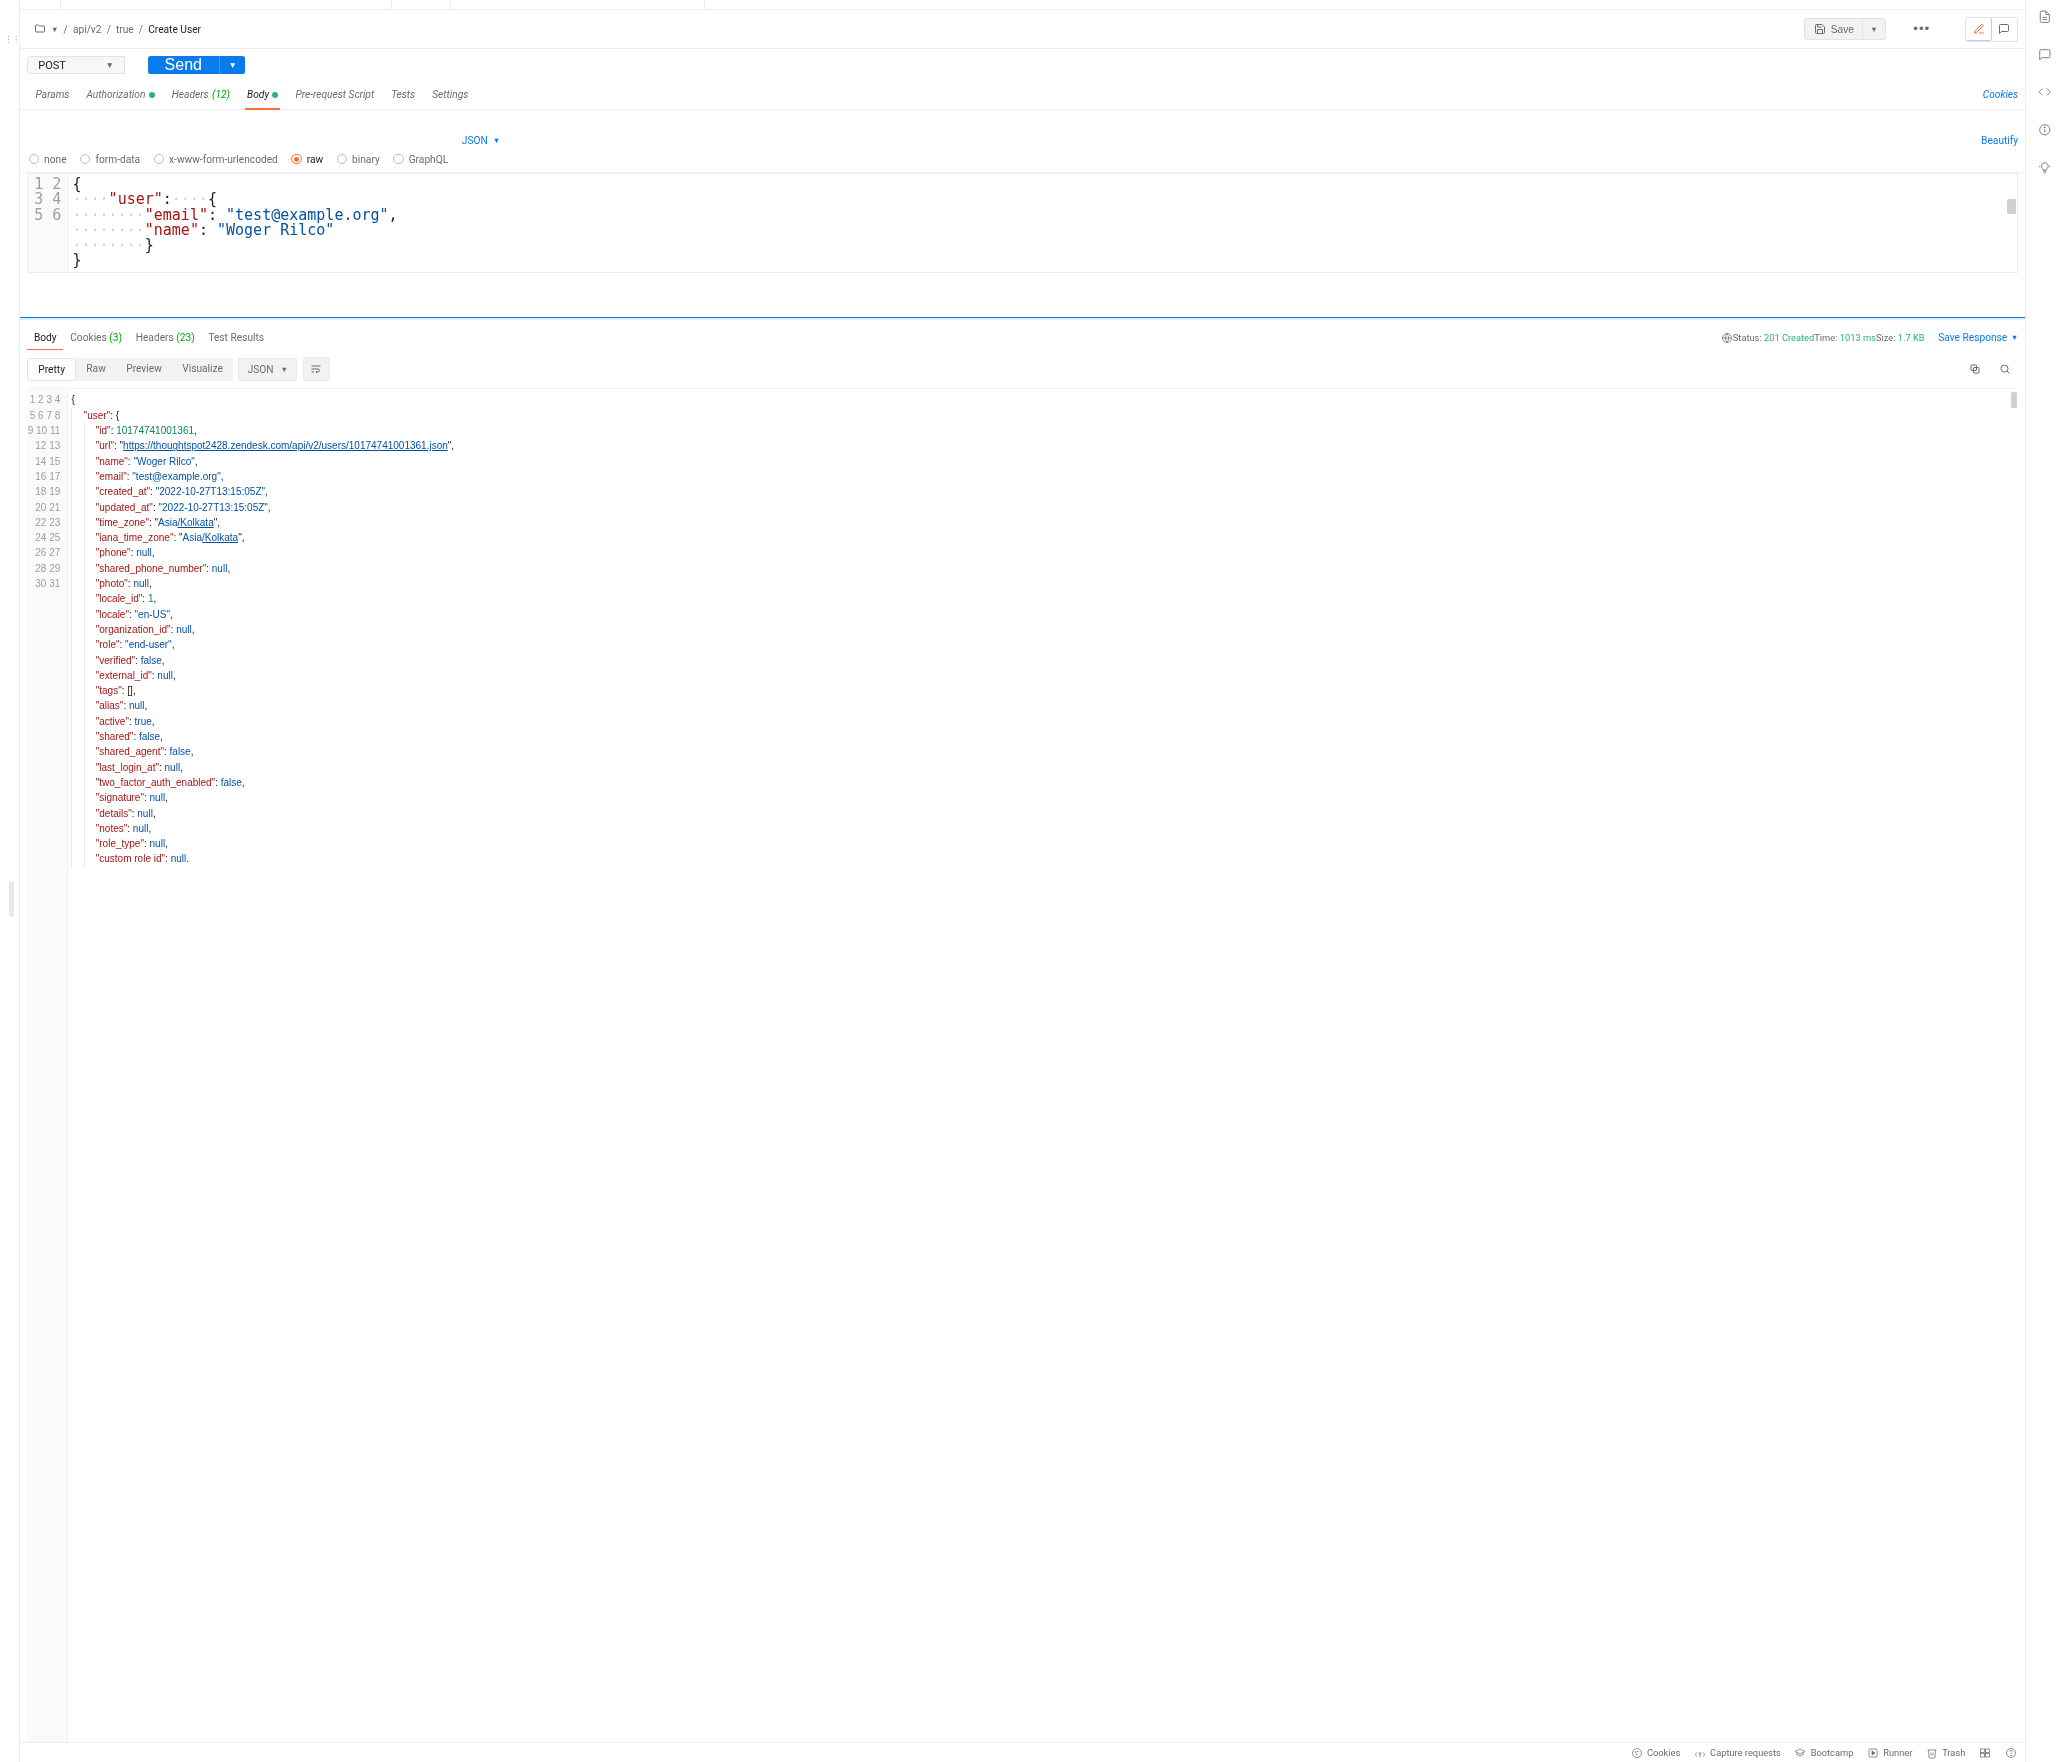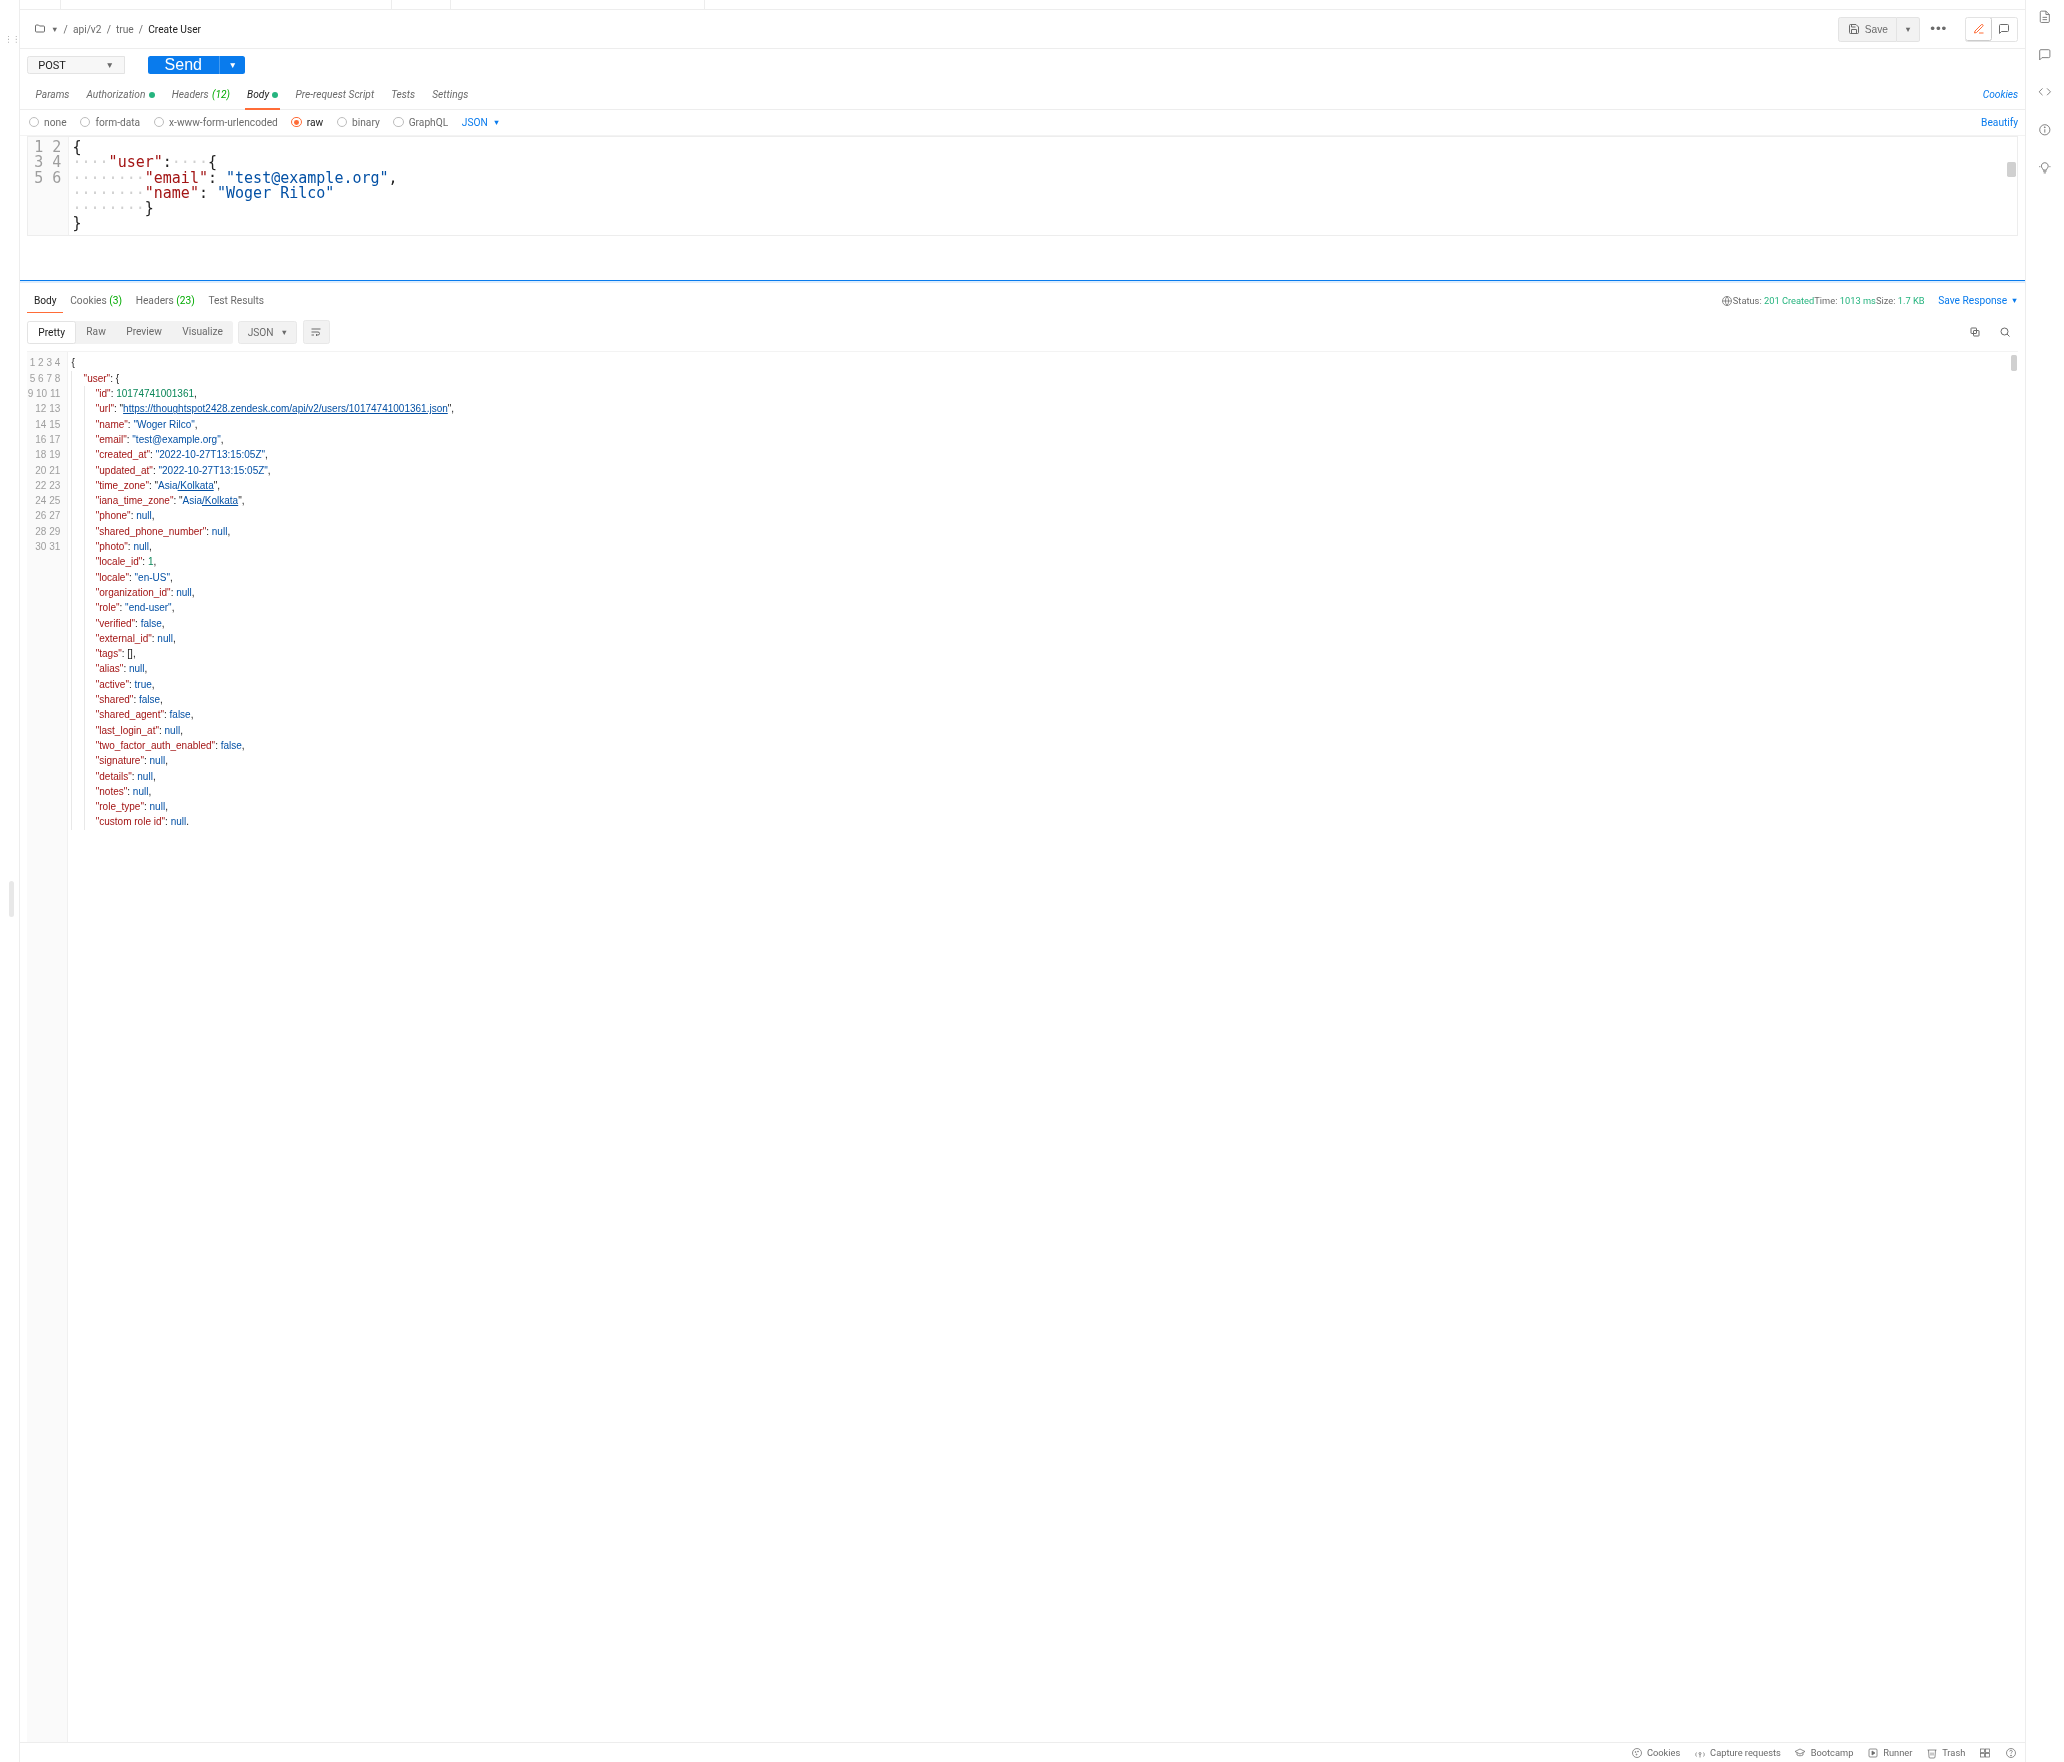--- a/index.html
+++ b/index.html
@@ -11,21 +11,21 @@
 .main { flex: 1; display: flex; flex-direction: column; min-width: 0; }
 .tabs-strip { height: 10.2px; border-bottom: 0.8px solid #ededed; display:flex; }
 .tabs-strip .tab-ghost { width: 41px; border-right:0.8px solid #ededed; }
 .tabs-strip .tab-ghost.wide { width: 331px; }
 .tabs-strip .tab-ghost.mid { width: 254px; }
 .subheader { display: flex; align-items: center; padding: 6.8px 6.8px; border-bottom: 0.8px solid #ededed; }
 .breadcrumb { display: flex; align-items: center; gap: 5.1px; color: #6b6b6b; font-size: 10.2px; padding-left: 6.8px; flex:1; }
 .breadcrumb .folder-ico { width:12px; height:12px; color:#6b6b6b; }
 .breadcrumb .sep { color: #6b6b6b; }
 .breadcrumb .current { color: #212121; font-weight: 400; }
-.subheader-actions { display:flex; gap:4px; }
+.subheader-actions { display:flex; align-items:center; gap:21px; }
 .btn { display:inline-flex; align-items:center; gap:5.1px; border:0.8px solid #e3e3e3; background:#f2f2f2; padding:4.2px 8.5px; border-radius:2.5px; font-size:10.2px; color:#6b6b6b; cursor:pointer; }
 .btn.icon-only { padding:5.1px 6.8px; }
 .btn-group { display:flex; }
 .btn-group .btn { border-radius:0; }
 .btn-group .btn:first-child { border-radius:2.5px 0 0 2.5px; }
 .btn-group .btn:last-child { border-radius:0 2.5px 2.5px 0; border-left:none; }
 .dots { font-size:13.6px; letter-spacing:0.8px; line-height:8.5px; }
 .toggle-pair { display:flex; border:0.8px solid #e3e3e3; border-radius:2.5px; overflow:hidden; margin-left:6.8px; }
 .toggle-pair .titem { padding:5.1px 6.8px; display:flex; align-items:center; justify-content:center; }
 .toggle-pair .titem.active { background:#fff; border:0.8px solid #ccc; border-radius:2.5px; margin:-0.8px; }
@@ -39,21 +39,21 @@
 .send-chev { background:#097bed; color:#fff; border:none; border-left:0.8px solid rgba(255,255,255,0.25); padding:0 8.5px; border-radius:0 2.5px 2.5px 0; display:flex; align-items:center; cursor:pointer; }
 .req-tabs { display:flex; align-items:center; padding:0 6.8px; border-bottom:0.8px solid #ededed;font-style:italic; }
 .req-tab { padding:8.5px 8.5px; font-size:10.2px; color:#6b6b6b; cursor:pointer; position:relative; display:flex; align-items:center; gap:3.4px; }
 .req-tab.active { color:#212121; }
 .req-tab.active::after { content:""; position:absolute; left:6.8px; right:6.8px; bottom:-0.8px; height:1.7px; background:#ff6c37; }
 .count { color:#0a0; }
 .dot-g { width:6px; height:6px; border-radius:50%; background:#26b47f; display:inline-block; }
 .req-tabs .spacer { flex:1; }
 .link { color:#097bed; cursor:pointer; font-size:10.2px; }
 .body-type-row { display:flex; align-items:center; padding:6.8px 6.8px 6.8px 8.5px; gap:13.6px; border-bottom:0.8px solid #f3f3f3; }
-.radio-opt { display:flex; align-items:center; gap:5.1px; color:#6b6b6b; font-size:10.2px; cursor:pointer; }
+.radio-opt { display:flex; align-items:center; gap:5.1px; color:#6b6b6b; font-size:10.2px; cursor:pointer;margin-top:37px; }
 .radio-opt .r { width:10.2px; height:10.2px; border-radius:50%; border:0.8px solid #bdbdbd; position:relative; background:#fff; }
 .radio-opt.sel .r { border-color:#ff6c37; }
 .radio-opt.sel .r::after { content:""; position:absolute; inset:1.7px; border-radius:50%; background:#ff6c37; }
 .radio-opt.sel { color:#212121; }
 .type-dd { color:#097bed; display:flex; align-items:center; gap:5.1px; font-size:10.2px; cursor:pointer; }
 .body-type-row .spacer { flex:1; }
 .editor-wrap { border:0.8px solid #ededed; margin:0 6.8px 0 6.8px; position:relative; }
 .editor { display:flex; font-family:Menlo,Consolas,monospace; font-size:15px; line-height:15.3px; }
 .gutter { width:41px; text-align:right; padding:3.4px 6.8px 3.4px 0; color:#9e9e9e; background:#fafafa; border-right:0.8px solid #f0f0f0; user-select:none; }
 .code { flex:1; padding:3.4px 0 3.4px 3.4px; white-space:pre; overflow:hidden; position:relative; }

